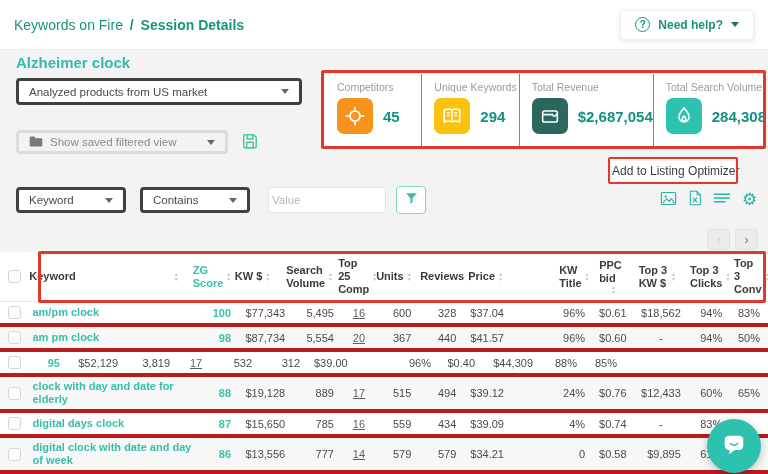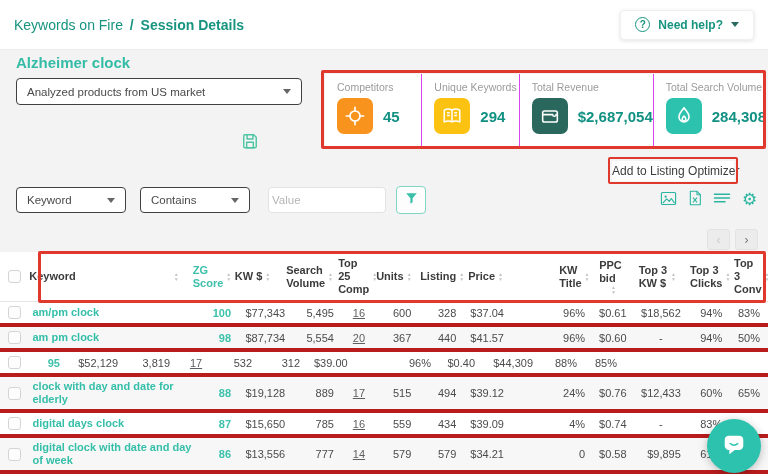--- a/index.html
+++ b/index.html
@@ -19,21 +19,21 @@
   .help-q { width:15px; height:15px; border:1.4px solid #17947f; border-radius:50%; color:#17947f;
     font-size:10px; font-weight:700; display:flex; align-items:center; justify-content:center; }
   .help-label { color:#17947f; font-size:12px; font-weight:700; }
   .caret { width:0; height:0; border-left:4px solid transparent; border-right:4px solid transparent; border-top:5px solid #666; }
   .caret.teal { border-top-color:#2a6a5f; }
 
   
   .session-title { position:absolute; left:16px; top:54px; font-size:15px; font-weight:700; color:#35bca7; }
 
   
-  .select { background:#fff; border:1px solid #404040; border-radius:4px; display:flex; align-items:center;
+  .select { background:#fff; border:3px solid #404040; border-radius:4px; display:flex; align-items:center;
     justify-content:space-between; padding:0 10px; font-size:11.5px; color:#4a4a4a; cursor:pointer; }
   .market-select { position:absolute; left:16px; top:78px; width:286px; height:27px; }
   .saved-select { position:absolute; left:16px; top:130px; width:212px; height:24px; background:transparent; border-color:#dcdcdc; color:#8a8a8a; }
   .saved-left { display:flex; align-items:center; gap:7px; overflow:hidden; white-space:nowrap; }
   .save-btn { position:absolute; left:238px; top:130px; width:24px; height:24px; background:transparent; border:none; cursor:pointer; padding:0; }
 
   
   .stats-panel { position:absolute; left:325px; top:74px; width:441px; height:72px; background:#fff; border-radius:3px;
     display:flex; }
   .stat-card { flex:1; padding:7px 0 0 12px; border-right:1px solid #d946ef; }
@@ -121,20 +121,31 @@
     </button>
   </header>
 
   <h1 class="session-title">Alzheimer clock</h1>
 
   <div class="select market-select">
     <span>Analyzed products from US market</span>
     <span class="caret"></span>
   </div>
 
+  <div class="select saved-select">
+    <span class="saved-left">
+      <span>
+        <svg width="14" height="12" viewBox="0 0 20 16">
+            <path d="M1 3 a1.5 1.5 0 0 1 1.5-1.5 h5 l2 2.5 h8 a1.5 1.5 0 0 1 1.5 1.5 v9 a1.5 1.5 0 0 1 -1.5 1.5 h-15 a1.5 1.5 0 0 1 -1.5 -1.5 z" fill="#7a7a7a"></path>
+          </svg>
+      </span>
+      <span>Show saved filtered view</span>
+    </span>
+    <span class="caret"></span>
+  </div>
 
   <button class="save-btn">
     <span>
       <svg width="20" height="20" viewBox="0 0 24 24" fill="none" stroke="#4cc5a2" stroke-width="1.7" stroke-linejoin="round">
         <path d="M4.5 6 a1.5 1.5 0 0 1 1.5-1.5 h10.5 l3 3 v11 a1.5 1.5 0 0 1 -1.5 1.5 h-12 a1.5 1.5 0 0 1 -1.5 -1.5 z"></path>
         <path d="M8.5 4.5 v5 h7 v-5"></path>
           <rect x="8" y="13.5" width="8" height="6.5"></rect>
       </svg>
     </span>
   </button>
@@ -286,21 +297,21 @@
           </span>
         </div>
         <div class="th c5">
           <span class="th-label">Units</span>
           <span class="sort">
             <i>▲</i>
             <i>▼</i>
           </span>
         </div>
         <div class="th c6">
-          <span class="th-label">Listing</span>
+          <span class="th-label">Reviews</span>
           <span class="sort">
             <i>▲</i>
             <i>▼</i>
           </span>
         </div>
         <div class="th c7">
           <span class="th-label">Price</span>
           <span class="sort">
             <i>▲</i>
             <i>▼</i>

